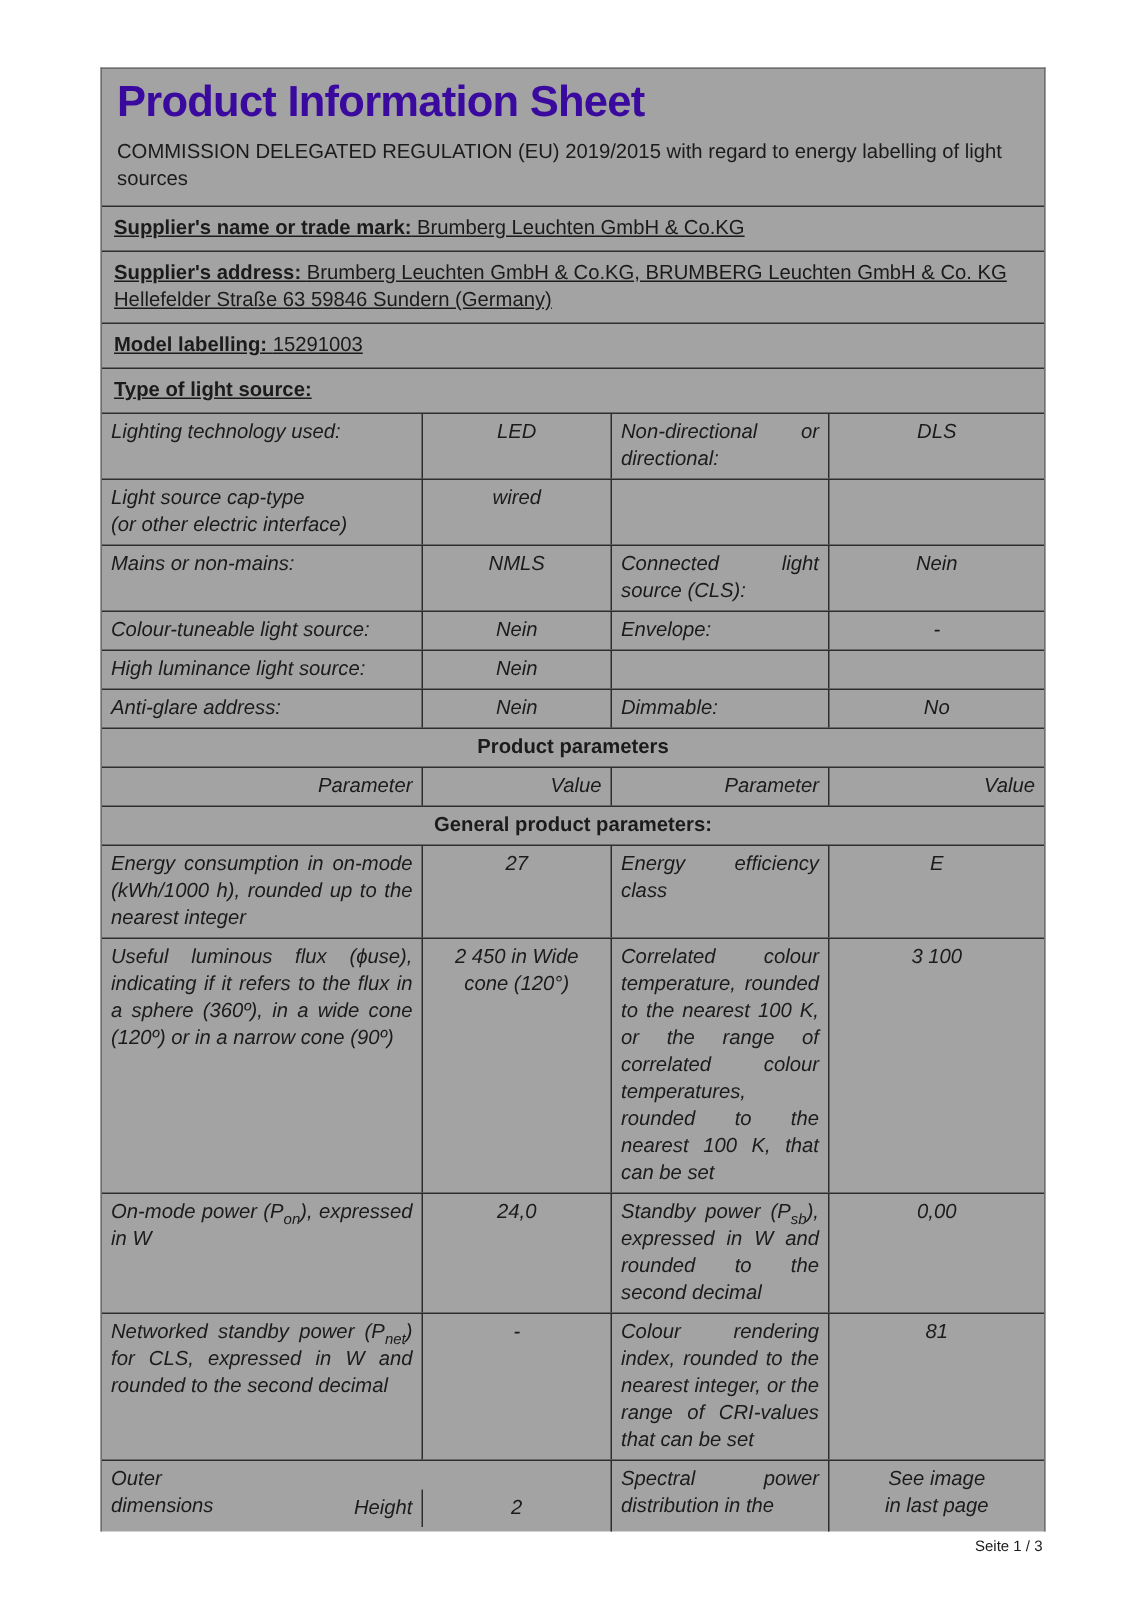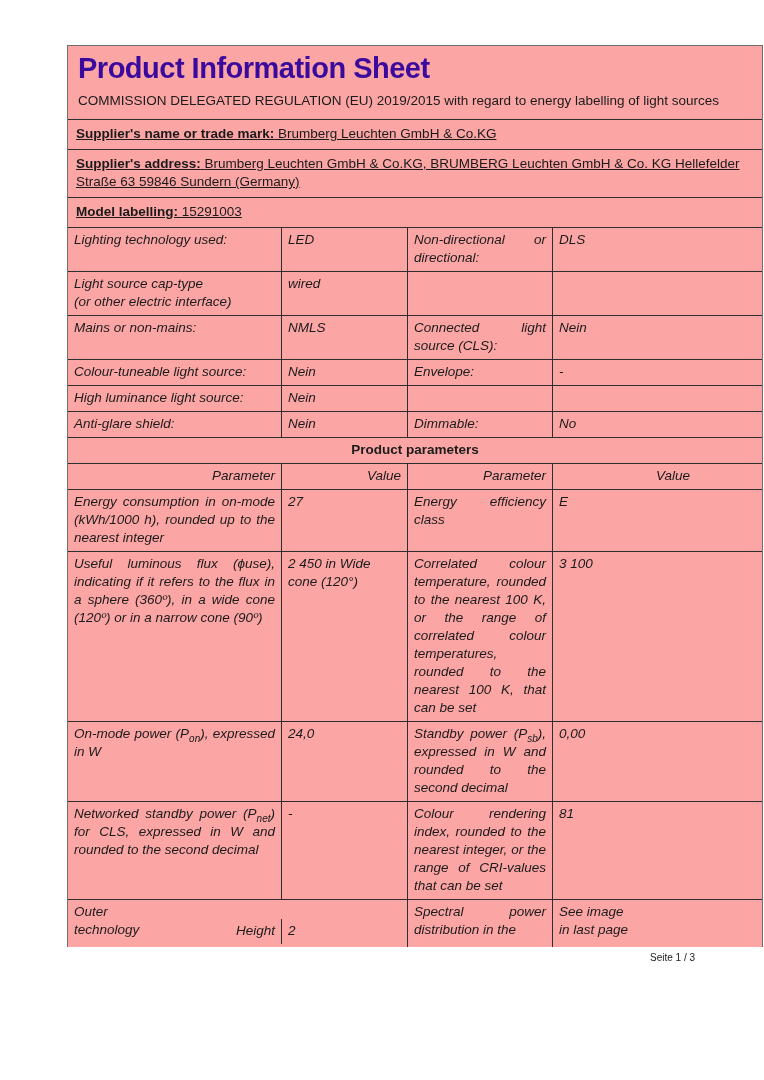--- a/index.html
+++ b/index.html
@@ -4,42 +4,42 @@
 <style>
   html,body{margin:0;padding:0;}
   body{
     width:764px;height:1080px;background:#ffffff;overflow:hidden;
     font-family:"Liberation Sans", sans-serif;
     color:#1b1b1b;
     font-size:13.5px;line-height:18px;
   }
   .doc{
     margin:45px 0 0 67px;
-    width:696px;
+    width:630px;
     box-sizing:border-box;
     border:1px solid #6e6e6e;
     border-bottom:none;
-    background:#fca5a5;
+    background:#a3a3a3;
   }
   .doc > *{border-top:1px solid #2e2e2e;}
   .doc > :first-child{border-top:0;}
 
   .titleblock{padding:5px 10px 9px 10px;}
   .title{font-size:29px;line-height:34px;font-weight:700;letter-spacing:-0.5px;}
   .subtitle{margin-top:7px;padding-right:14px;}
 
   .inforow{padding:5px 8px 6px 8px;text-decoration:underline;}
   .b{font-weight:700;}
 
   .row4{display:grid;grid-template-columns:213px 126px 145px 144px;}
   .rows-wrap > .row4 + .row4{border-top:1px solid #2e2e2e;}
   .cell{padding:3px 6px 4px 6px;box-sizing:border-box;overflow:hidden;font-style:italic;}
   .row4 > .cell + .cell{border-left:1px solid #2e2e2e;}
   .param{text-align:justify;text-align-last:left;}
-  .val{text-align:left;}
+  .val{text-align:center;}
   .left{text-align:right;}
   sub{font-size:10px;line-height:0;}
 
   .hdr-center{font-weight:700;text-align:center;padding:3px 6px 4px 6px;}
 
   .dims{display:grid;grid-template-columns:108px 105px 126px 145px 144px;height:47px;overflow:hidden;}
   .dims > * + *{border-left:1px solid #2e2e2e;}
   .dims-nested{grid-column:2/4;display:block;border-bottom:1px solid #2e2e2e;border-left:none !important;}
   .dims-entry{display:grid;grid-template-columns:105px 126px;margin-top:19px;}
   .dims-entry + .dims-entry{border-top:1px solid #2e2e2e;}
@@ -68,20 +68,23 @@
   <div class="inforow">
     <span class="b">Supplier's address:</span>
     <span>Brumberg Leuchten GmbH &amp; Co.KG, BRUMBERG Leuchten GmbH &amp; Co. KG Hellefelder Straße 63 59846 Sundern (Germany)</span>
   </div>
 
   <div class="inforow">
     <span class="b">Model labelling:</span>
     <span>15291003</span>
   </div>
 
+  <div class="inforow">
+    <span class="b">Type of light source:</span>
+  </div>
 
   <div class="rows-wrap">
       <div class="row4">
         <div class="cell param">Lighting technology used:</div>
         <div class="cell val">LED</div>
         <div class="cell param">Non-directional or directional:</div>
         <div class="cell val">DLS</div>
       </div>
       <div class="row4">
         <div class="cell param">Light source cap-type<br>(or other electric interface)</div>
@@ -101,38 +104,39 @@
         <div class="cell param">Envelope:</div>
         <div class="cell val">-</div>
       </div>
       <div class="row4">
         <div class="cell param">High luminance light source:</div>
         <div class="cell val">Nein</div>
         <div class="cell param"></div>
         <div class="cell val"></div>
       </div>
       <div class="row4">
-        <div class="cell param">Anti-glare shield:</div>
+        <div class="cell param">Anti-glare address:</div>
         <div class="cell val">Nein</div>
         <div class="cell param">Dimmable:</div>
         <div class="cell val">No</div>
       </div>
     </div>
 
   <div class="hdr-center">Product parameters</div>
 
   <div class="rows-wrap">
       <div class="row4">
         <div class="cell left">Parameter</div>
         <div class="cell left">Value</div>
         <div class="cell left">Parameter</div>
         <div class="cell left">Value</div>
       </div>
     </div>
 
+  <div class="hdr-center">General product parameters:</div>
 
   <div class="rows-wrap">
       <div class="row4">
         <div class="cell param">Energy consumption in on-mode (kWh/1000 h), rounded up to the nearest integer</div>
         <div class="cell val">27</div>
         <div class="cell param">Energy efficiency class</div>
         <div class="cell val">E</div>
       </div>
       <div class="row4">
         <div class="cell param">Useful luminous flux (ϕuse), indicating if it refers to the flux in a sphere (360º), in a wide cone (120º) or in a narrow cone (90º)</div>
@@ -148,21 +152,21 @@
       </div>
       <div class="row4">
         <div class="cell param">Networked standby power (P<sub>net</sub>) for CLS, expressed in W and rounded to the second decimal</div>
         <div class="cell val">-</div>
         <div class="cell param">Colour rendering index, rounded to the nearest integer, or the range of CRI-values that can be set</div>
         <div class="cell val">81</div>
       </div>
     </div>
 
   <div class="dims">
-    <div class="cell param">Outer technology</div>
+    <div class="cell param">Outer dimensions</div>
     <div class="dims-nested">
         <div class="dims-entry">
           <div class="cell left">Height</div>
           <div class="cell val">2</div>
         </div>
         <div class="dims-entry">
           <div class="cell left">Width</div>
           <div class="cell val">8</div>
         </div>
       </div>

